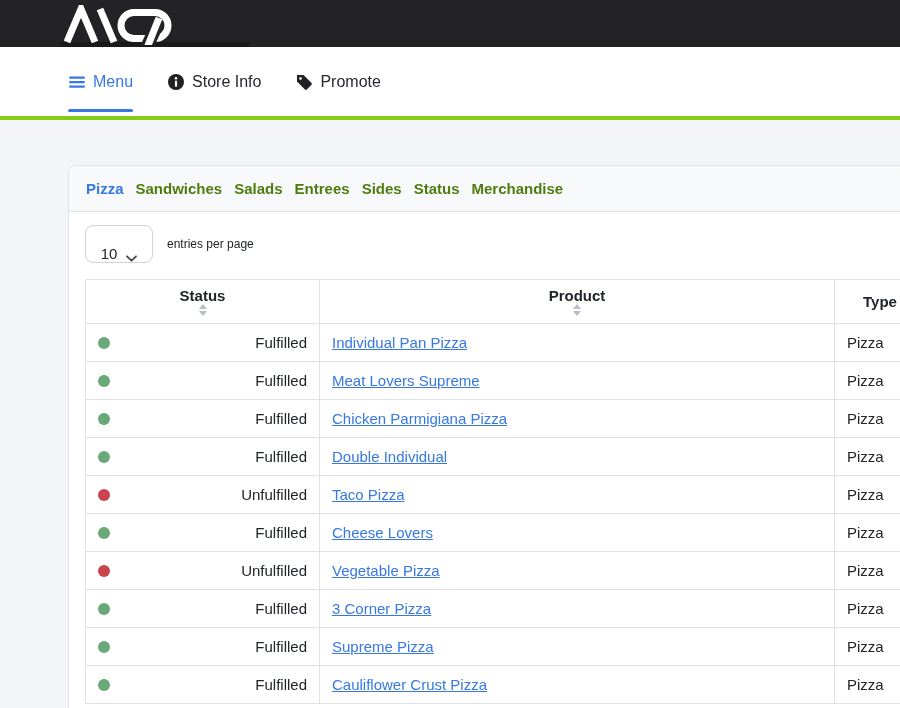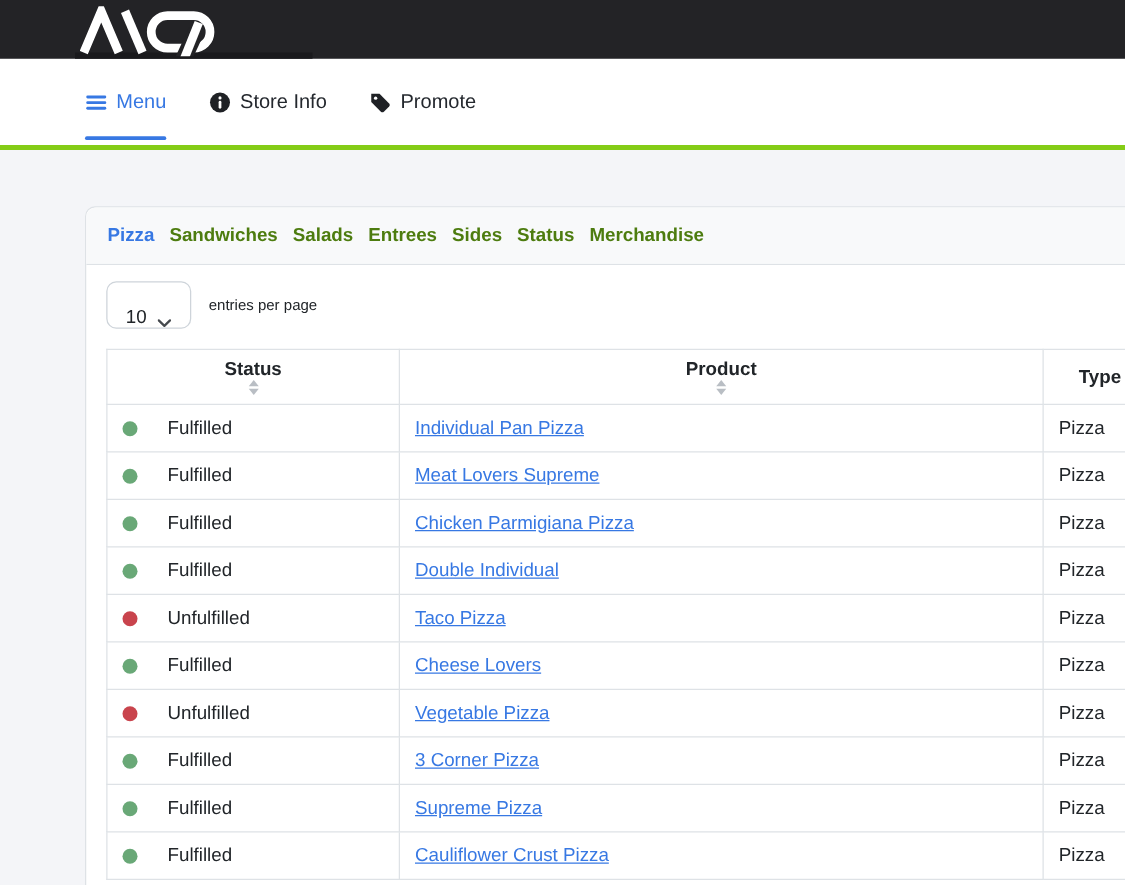--- a/index.html
+++ b/index.html
@@ -43,21 +43,21 @@
   col.c-status { width: 234px; } col.c-product { width: 515px; } col.c-type { width: 91px; }
   th, td { border: 1px solid #dee2e6; text-align: left; vertical-align: middle; }
   th { padding: 7px 12px; font-weight: 700; color: #212529; height: 36px; }
   td { padding: 8px 12px; color: #212529; height: 38px; }
   .th-inner { display: flex; align-items: center; justify-content: space-between; flex-direction: column; }
   .sort { display: flex; flex-direction: column; gap: 2px; cursor: pointer; }
   .car-up { width: 0; height: 0; border-left: 4px solid transparent; border-right: 4px solid transparent;
             border-bottom: 5px solid #b9bec4; }
   .car-down { width: 0; height: 0; border-left: 4px solid transparent; border-right: 4px solid transparent;
             border-top: 5px solid #b9bec4; }
-  .status-cell { display: flex; align-items: center; gap: 24px; }
+  .status-cell { display: flex; align-items: center; gap: 8px; justify-content: space-between; }
   .dot { width: 12px; height: 12px; border-radius: 50%; flex: 0 0 auto; }
   a.product-link { color: #3778e3; font-weight: 500; text-decoration: underline; cursor: pointer; }
 
   .summary { margin-top: 8px; font-size: 15px; color: #343a40; }
 </style>
 </head>
 <body>
 
 <div class="viewport">
 

